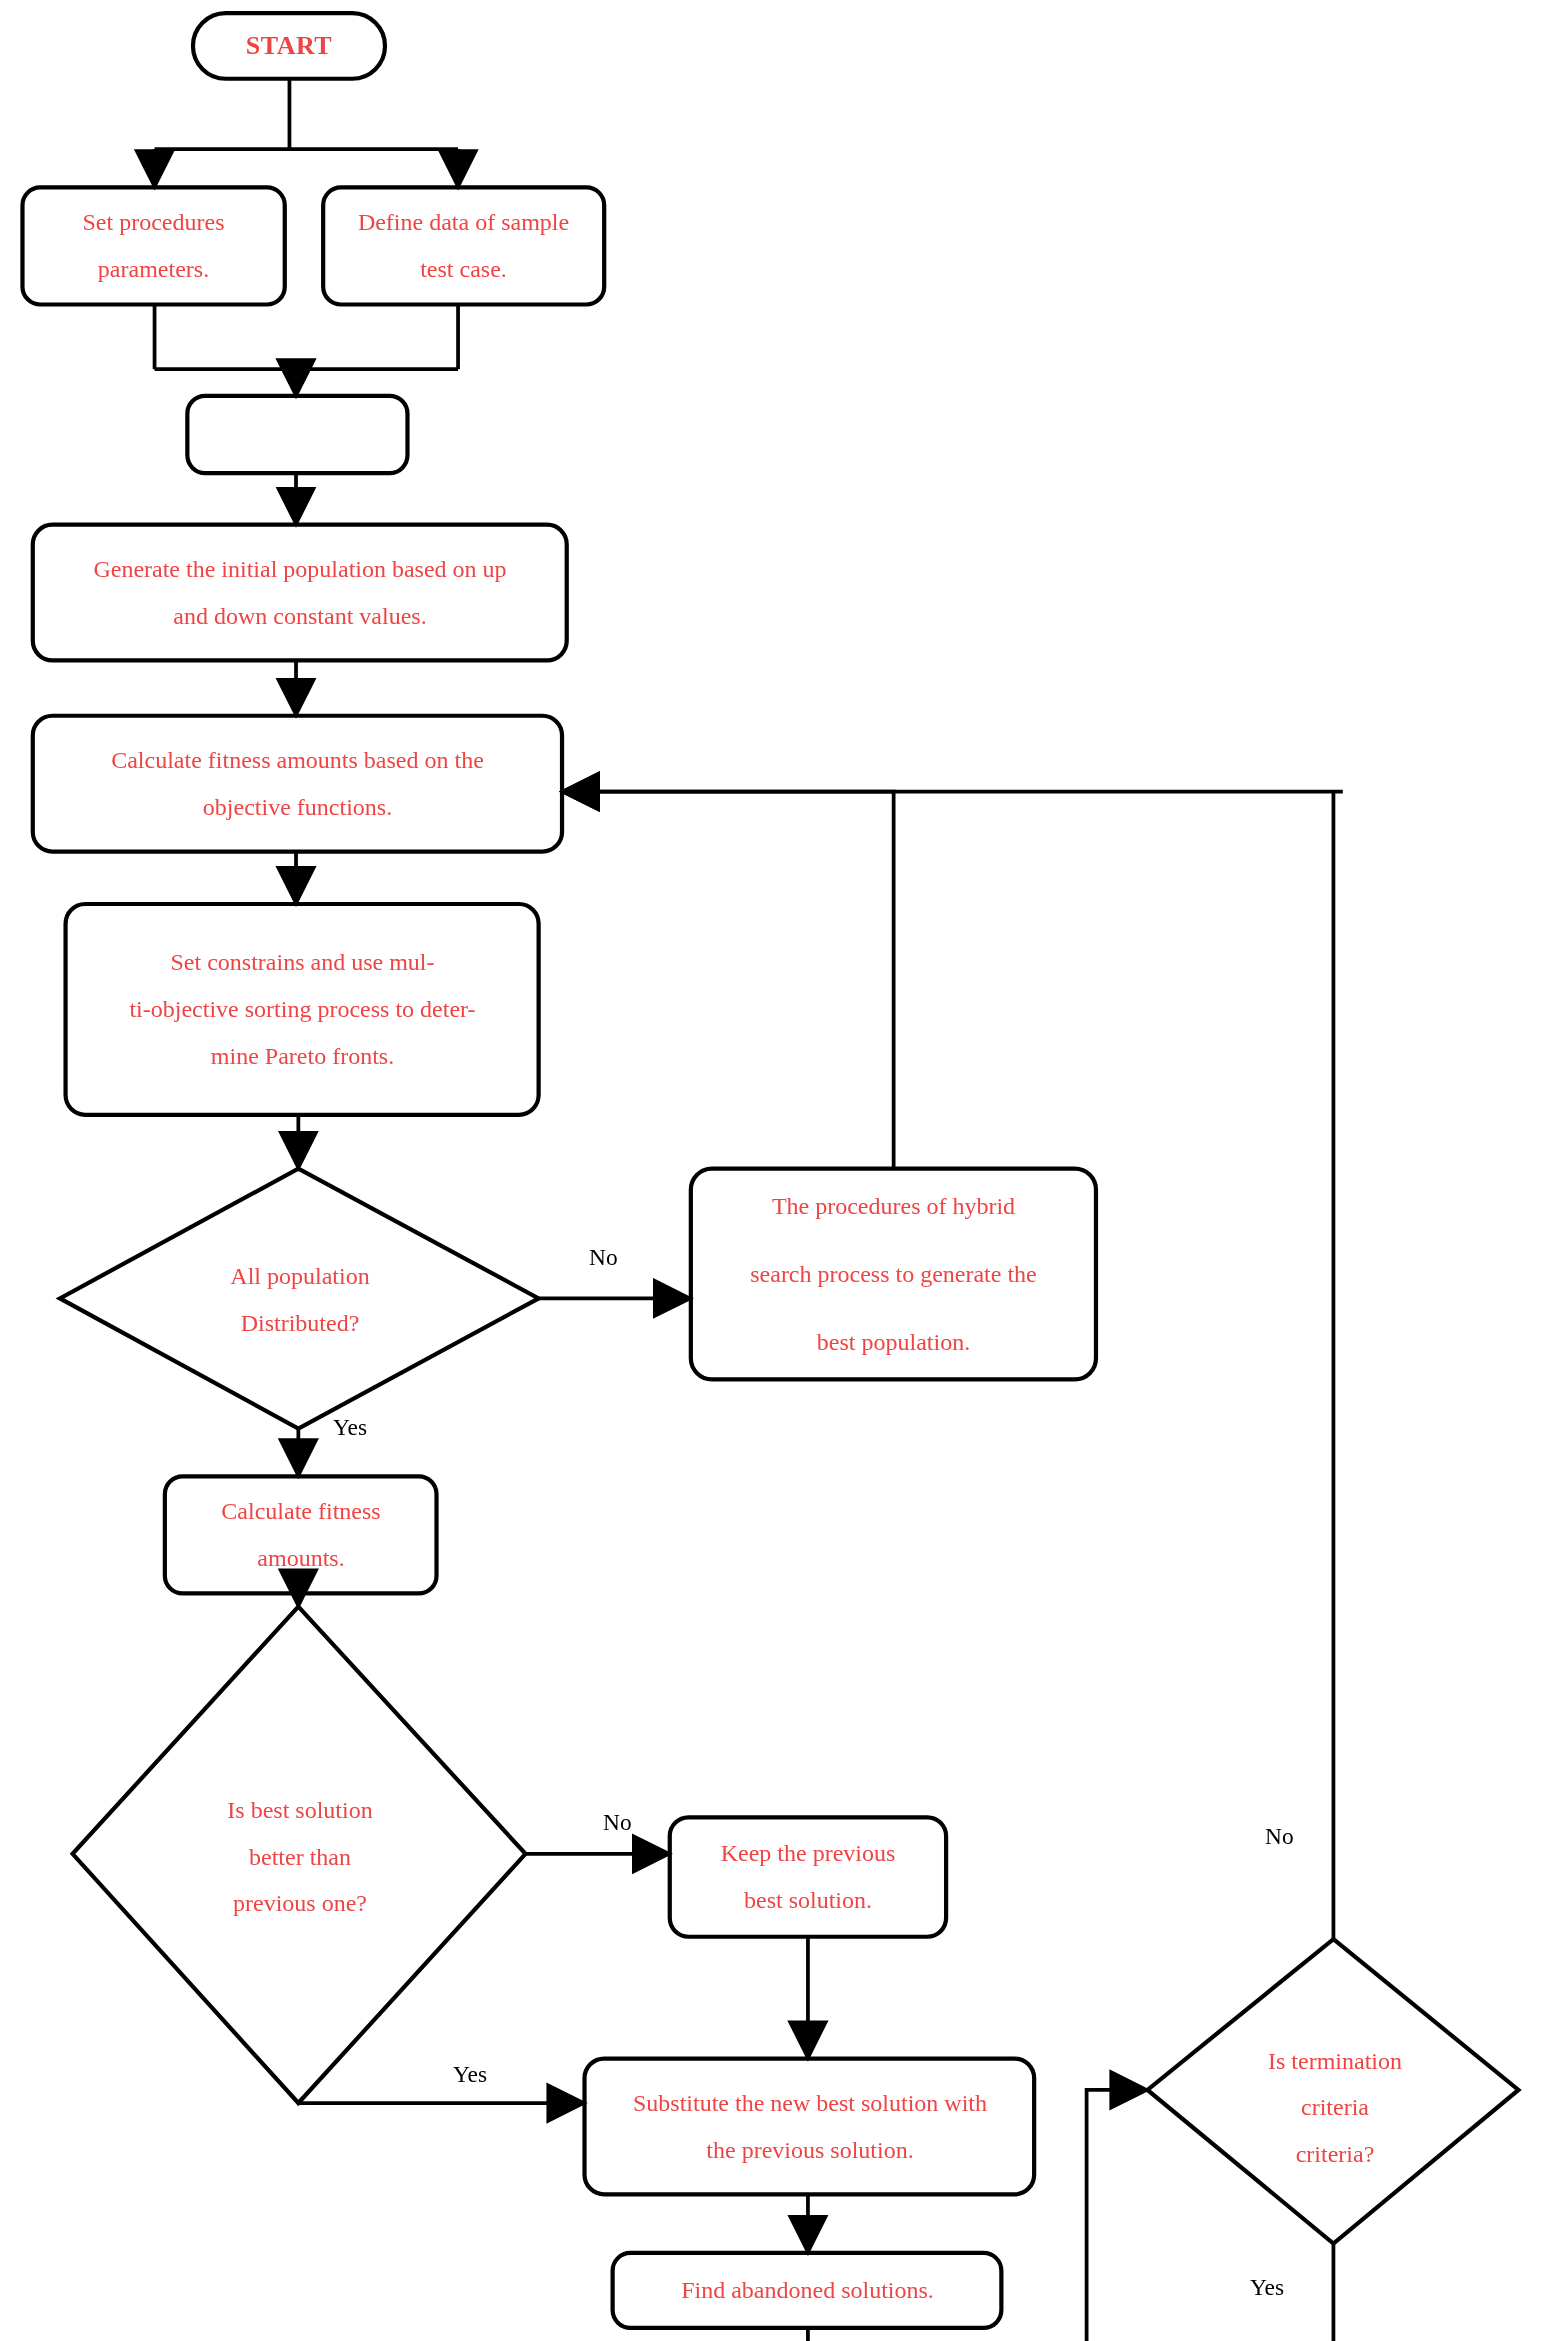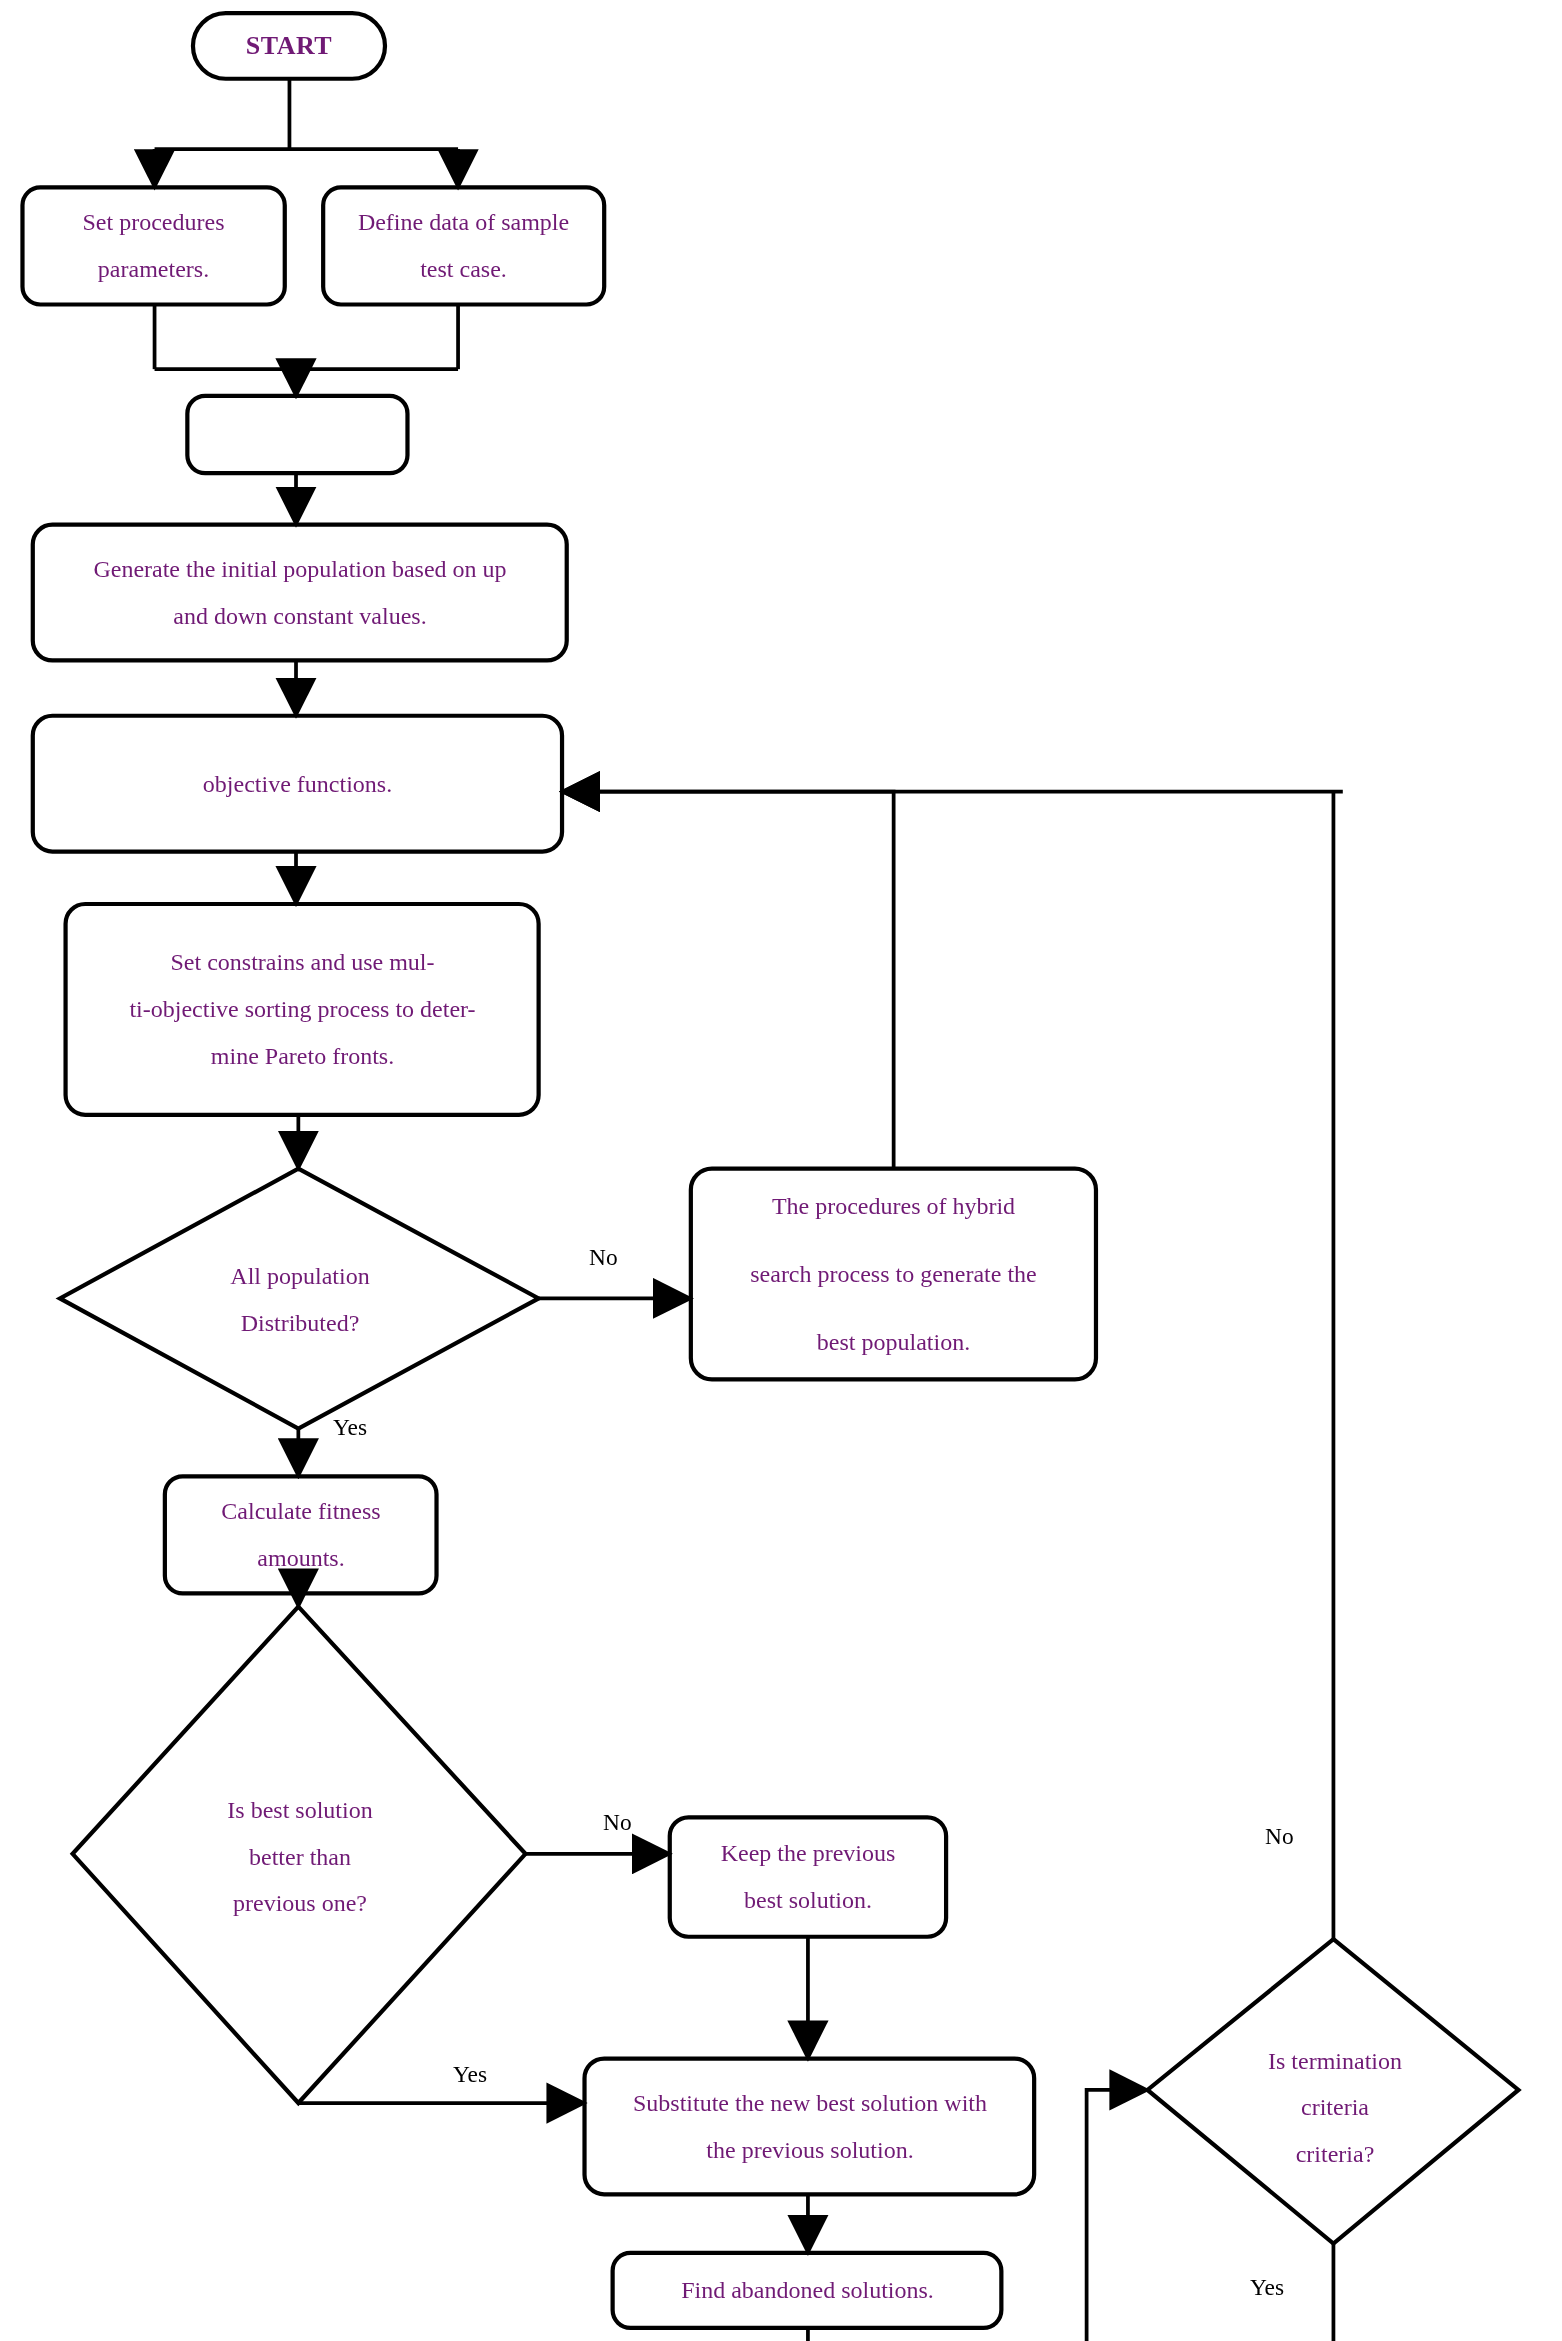--- a/index.html
+++ b/index.html
@@ -22,21 +22,21 @@
     width: 1562px;
     height: 2497px;
   }
   .node-label {
     position: absolute;
     display: flex;
     flex-direction: column;
     align-items: center;
     justify-content: center;
     text-align: center;
-    color: #701a75;
+    color: #ef4444;
     font-family: "Liberation Serif", "DejaVu Serif", serif;
     font-size: 24px;
     line-height: 1.95;
     pointer-events: none;
     box-sizing: border-box;
   }
   .node-label.bold { font-weight: bold; letter-spacing: 0.5px; }
   .edge-label {
     position: absolute;
     color: #000000;
@@ -163,20 +163,21 @@
     <div>test case.</div>
   </div>
 
 
   <div class="node-label" style="left:33px; top:525px; width:534px; height:136px;">
     <div>Generate the initial population based on up</div>
     <div>and down constant values.</div>
   </div>
 
   <div class="node-label" style="left:33px; top:716px; width:529px; height:136px;">
+    <div>Calculate fitness amounts based on the</div>
     <div>objective functions.</div>
   </div>
 
   <div class="node-label" style="left:66px; top:904px; width:473px; height:211px;">
     <div>Set constrains and use mul-</div>
     <div>ti-objective sorting process to deter-</div>
     <div>mine Pareto fronts.</div>
   </div>
 
   <div class="node-label" style="left:155px; top:1237px; width:290px; height:126px;">

